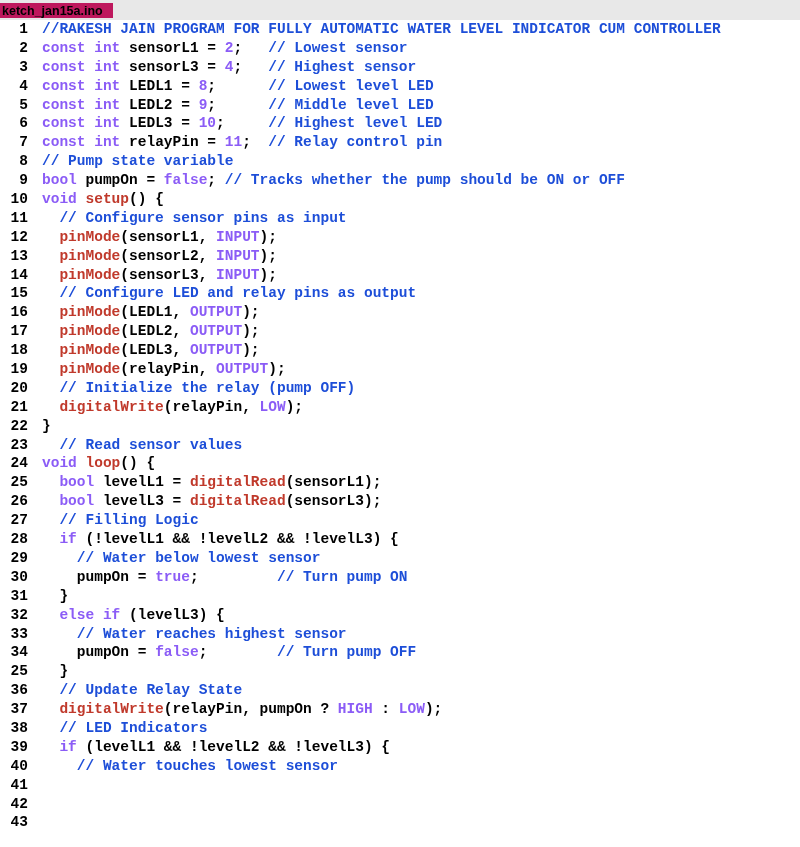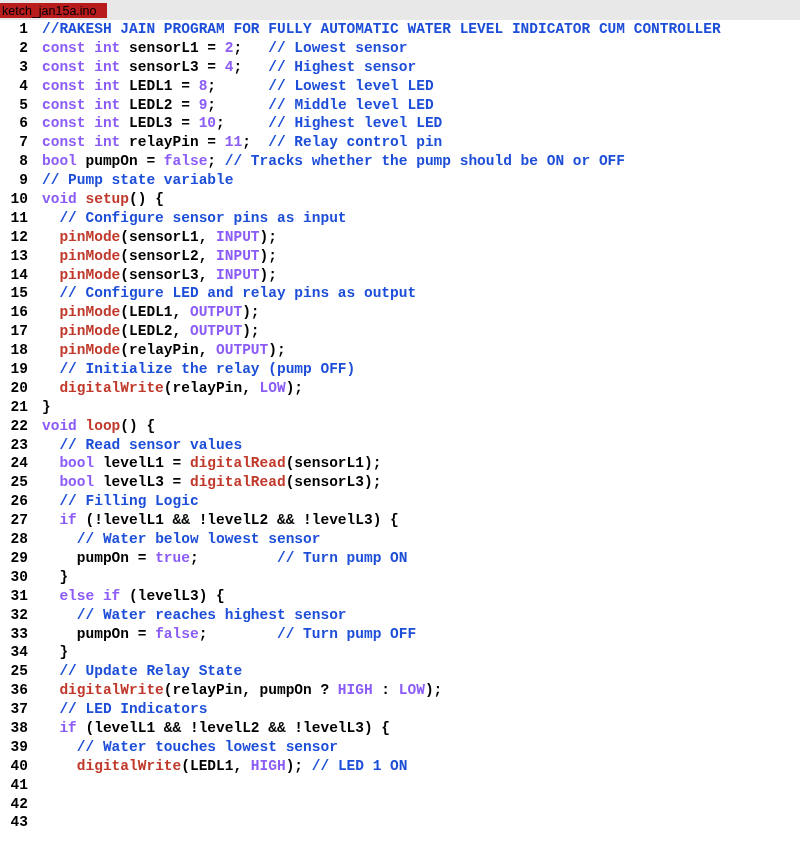--- a/index.html
+++ b/index.html
@@ -10,25 +10,25 @@
     width: 800px;
     overflow: hidden;
   }
   .tab-bar {
     background: #e8e8e8;
     height: 20px;
     display: flex;
     align-items: center;
   }
   .tab {
-    background: #b91c1c;
+    background: #be185d;
     padding: 1px 10px 0 2px;
     font-size: 12.5px;
     font-family: -apple-system, Helvetica, Arial, sans-serif;
-    font-weight: 400;
+    font-weight: 700;
     color: #000;
   }
   .editor {
     display: flex;
   }
   .gutter {
     width: 42px;
     text-align: right;
     padding-right: 14px;
     color: #000;
@@ -103,47 +103,47 @@
       <div>43</div>
     </div>
   <div class="code">
       <div class="line"><span class="tk-cm">//RAKESH JAIN PROGRAM FOR FULLY AUTOMATIC WATER LEVEL INDICATOR CUM CONTROLLER</span></div>
       <div class="line"><span class="tk-kw">const int</span><span> sensorL1 = </span><span class="tk-kw">2</span><span>;   </span><span class="tk-cm">// Lowest sensor</span></div>
       <div class="line"><span class="tk-kw">const int</span><span> sensorL3 = </span><span class="tk-kw">4</span><span>;   </span><span class="tk-cm">// Highest sensor</span></div>
       <div class="line"><span class="tk-kw">const int</span><span> LEDL1 = </span><span class="tk-kw">8</span><span>;      </span><span class="tk-cm">// Lowest level LED</span></div>
       <div class="line"><span class="tk-kw">const int</span><span> LEDL2 = </span><span class="tk-kw">9</span><span>;      </span><span class="tk-cm">// Middle level LED</span></div>
       <div class="line"><span class="tk-kw">const int</span><span> LEDL3 = </span><span class="tk-kw">10</span><span>;     </span><span class="tk-cm">// Highest level LED</span></div>
       <div class="line"><span class="tk-kw">const int</span><span> relayPin = </span><span class="tk-kw">11</span><span>;  </span><span class="tk-cm">// Relay control pin</span></div>
+      <div class="line"><span class="tk-cm">// Pump state variable</span></div>
       <div class="line"><span class="tk-kw">bool</span><span> pumpOn = </span><span class="tk-kw">false</span><span>; </span><span class="tk-cm">// Tracks whether the pump should be ON or OFF</span></div>
-      <div class="line"><span class="tk-cm">// Pump state variable</span></div>
       <div class="line"><span class="tk-kw">void</span><span> </span><span class="tk-fn">setup</span><span>() {</span></div>
       <div class="line"><span>  </span><span class="tk-cm">// Configure sensor pins as input</span></div>
       <div class="line"><span>  </span><span class="tk-fn">pinMode</span><span>(sensorL1, </span><span class="tk-kw">INPUT</span><span>);</span></div>
       <div class="line"><span>  </span><span class="tk-fn">pinMode</span><span>(sensorL2, </span><span class="tk-kw">INPUT</span><span>);</span></div>
       <div class="line"><span>  </span><span class="tk-fn">pinMode</span><span>(sensorL3, </span><span class="tk-kw">INPUT</span><span>);</span></div>
       <div class="line"><span>  </span><span class="tk-cm">// Configure LED and relay pins as output</span></div>
       <div class="line"><span>  </span><span class="tk-fn">pinMode</span><span>(LEDL1, </span><span class="tk-kw">OUTPUT</span><span>);</span></div>
       <div class="line"><span>  </span><span class="tk-fn">pinMode</span><span>(LEDL2, </span><span class="tk-kw">OUTPUT</span><span>);</span></div>
+      <div class="line"><span>  </span><span class="tk-fn">pinMode</span><span>(LEDL3, </span><span class="tk-kw">OUTPUT</span><span>);</span></div>
       <div class="line"><span>  </span><span class="tk-fn">pinMode</span><span>(relayPin, </span><span class="tk-kw">OUTPUT</span><span>);</span></div>
       <div class="line"><span>  </span><span class="tk-cm">// Initialize the relay (pump OFF)</span></div>
       <div class="line"><span>  </span><span class="tk-fn">digitalWrite</span><span>(relayPin, </span><span class="tk-kw">LOW</span><span>);</span></div>
       <div class="line"><span>}</span></div>
+      <div class="line"><span>  </span><span class="tk-cm">// Read sensor values</span></div>
       <div class="line"><span class="tk-kw">void</span><span> </span><span class="tk-fn">loop</span><span>() {</span></div>
-      <div class="line"><span>  </span><span class="tk-cm">// Read sensor values</span></div>
       <div class="line"><span>  </span><span class="tk-kw">bool</span><span> levelL1 = </span><span class="tk-fn">digitalRead</span><span>(sensorL1);</span></div>
       <div class="line"><span>  </span><span class="tk-kw">bool</span><span> levelL3 = </span><span class="tk-fn">digitalRead</span><span>(sensorL3);</span></div>
       <div class="line"><span>  </span><span class="tk-cm">// Filling Logic</span></div>
       <div class="line"><span>  </span><span class="tk-kw">if</span><span> (!levelL1 &amp;&amp; !levelL2 &amp;&amp; !levelL3) {</span></div>
       <div class="line"><span>    </span><span class="tk-cm">// Water below lowest sensor</span></div>
       <div class="line"><span>    pumpOn = </span><span class="tk-kw">true</span><span>;         </span><span class="tk-cm">// Turn pump ON</span></div>
       <div class="line"><span>  }</span></div>
       <div class="line"><span>  </span><span class="tk-kw">else if</span><span> (levelL3) {</span></div>
       <div class="line"><span>    </span><span class="tk-cm">// Water reaches highest sensor</span></div>
       <div class="line"><span>    pumpOn = </span><span class="tk-kw">false</span><span>;        </span><span class="tk-cm">// Turn pump OFF</span></div>
       <div class="line"><span>  }</span></div>
       <div class="line"><span>  </span><span class="tk-cm">// Update Relay State</span></div>
       <div class="line"><span>  </span><span class="tk-fn">digitalWrite</span><span>(relayPin, pumpOn ? </span><span class="tk-kw">HIGH</span><span> : </span><span class="tk-kw">LOW</span><span>);</span></div>
       <div class="line"><span>  </span><span class="tk-cm">// LED Indicators</span></div>
       <div class="line"><span>  </span><span class="tk-kw">if</span><span> (levelL1 &amp;&amp; !levelL2 &amp;&amp; !levelL3) {</span></div>
       <div class="line"><span>    </span><span class="tk-cm">// Water touches lowest sensor</span></div>
-      <div class="line"><span>    </span><span class="tk-fn">digitalWrite</span><span>(LEDL1, </span><span class="tk-kw">HIGH</span><span>); </span><span class="tk-cm">// LED 1 ON</span></div>
     </div>
 </div>
 
 </body></html>

